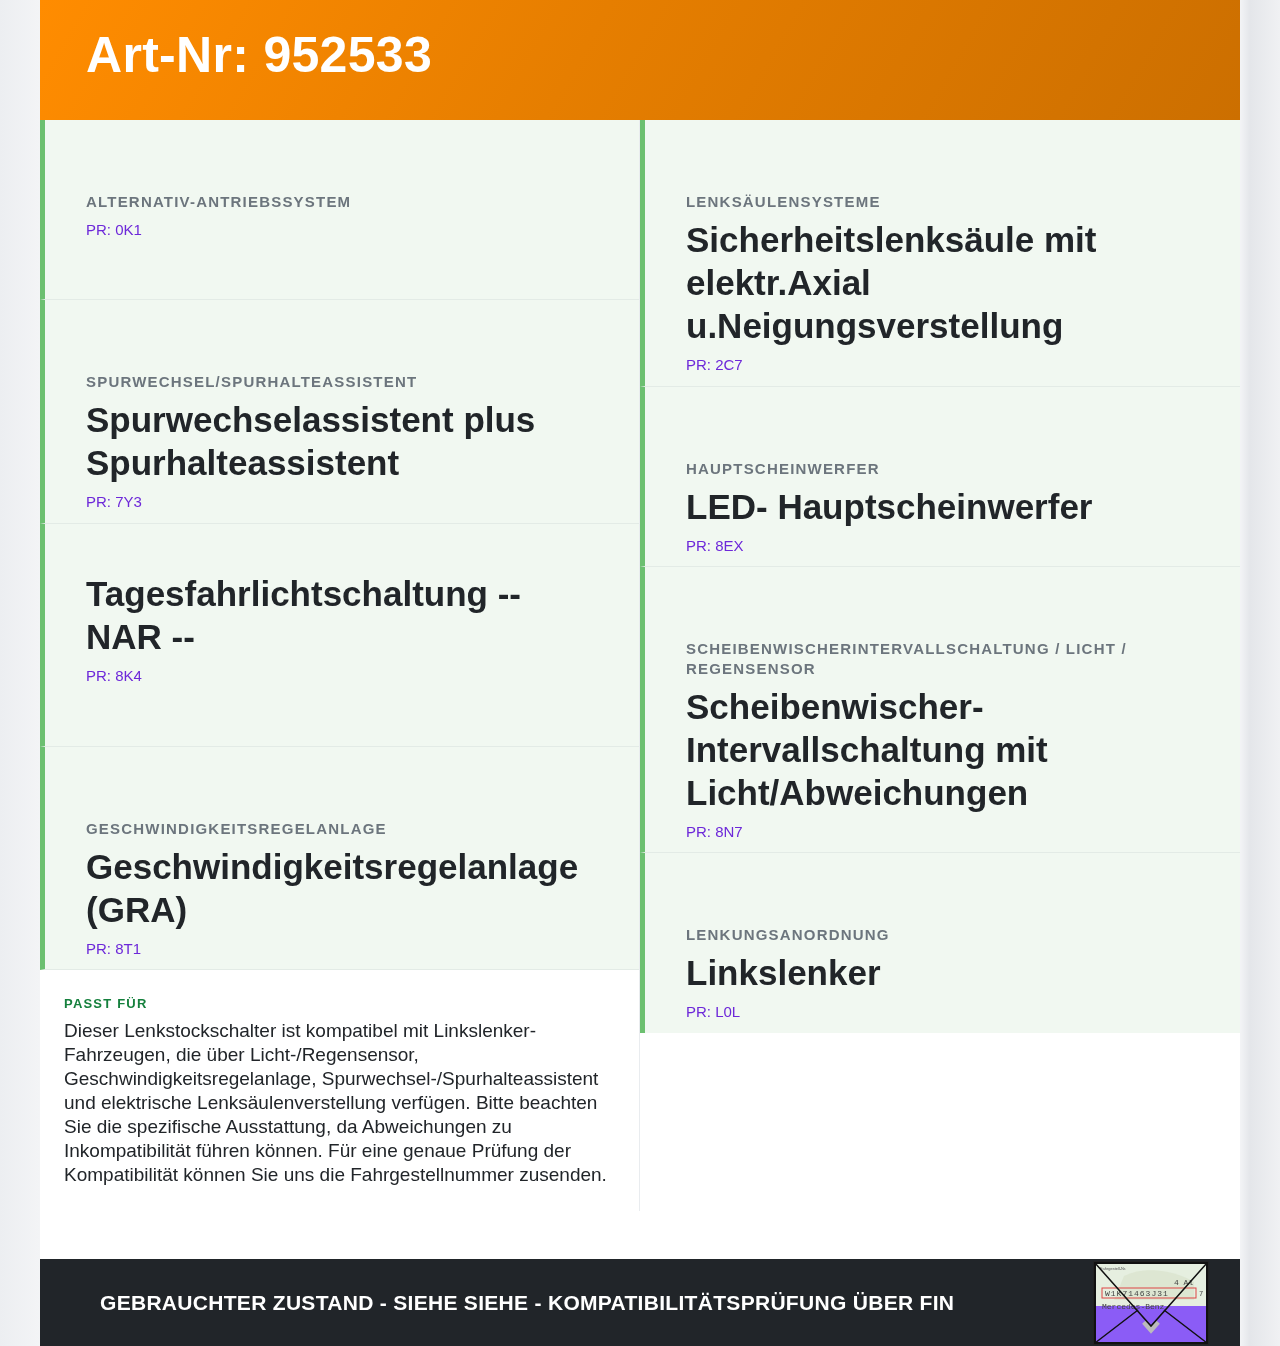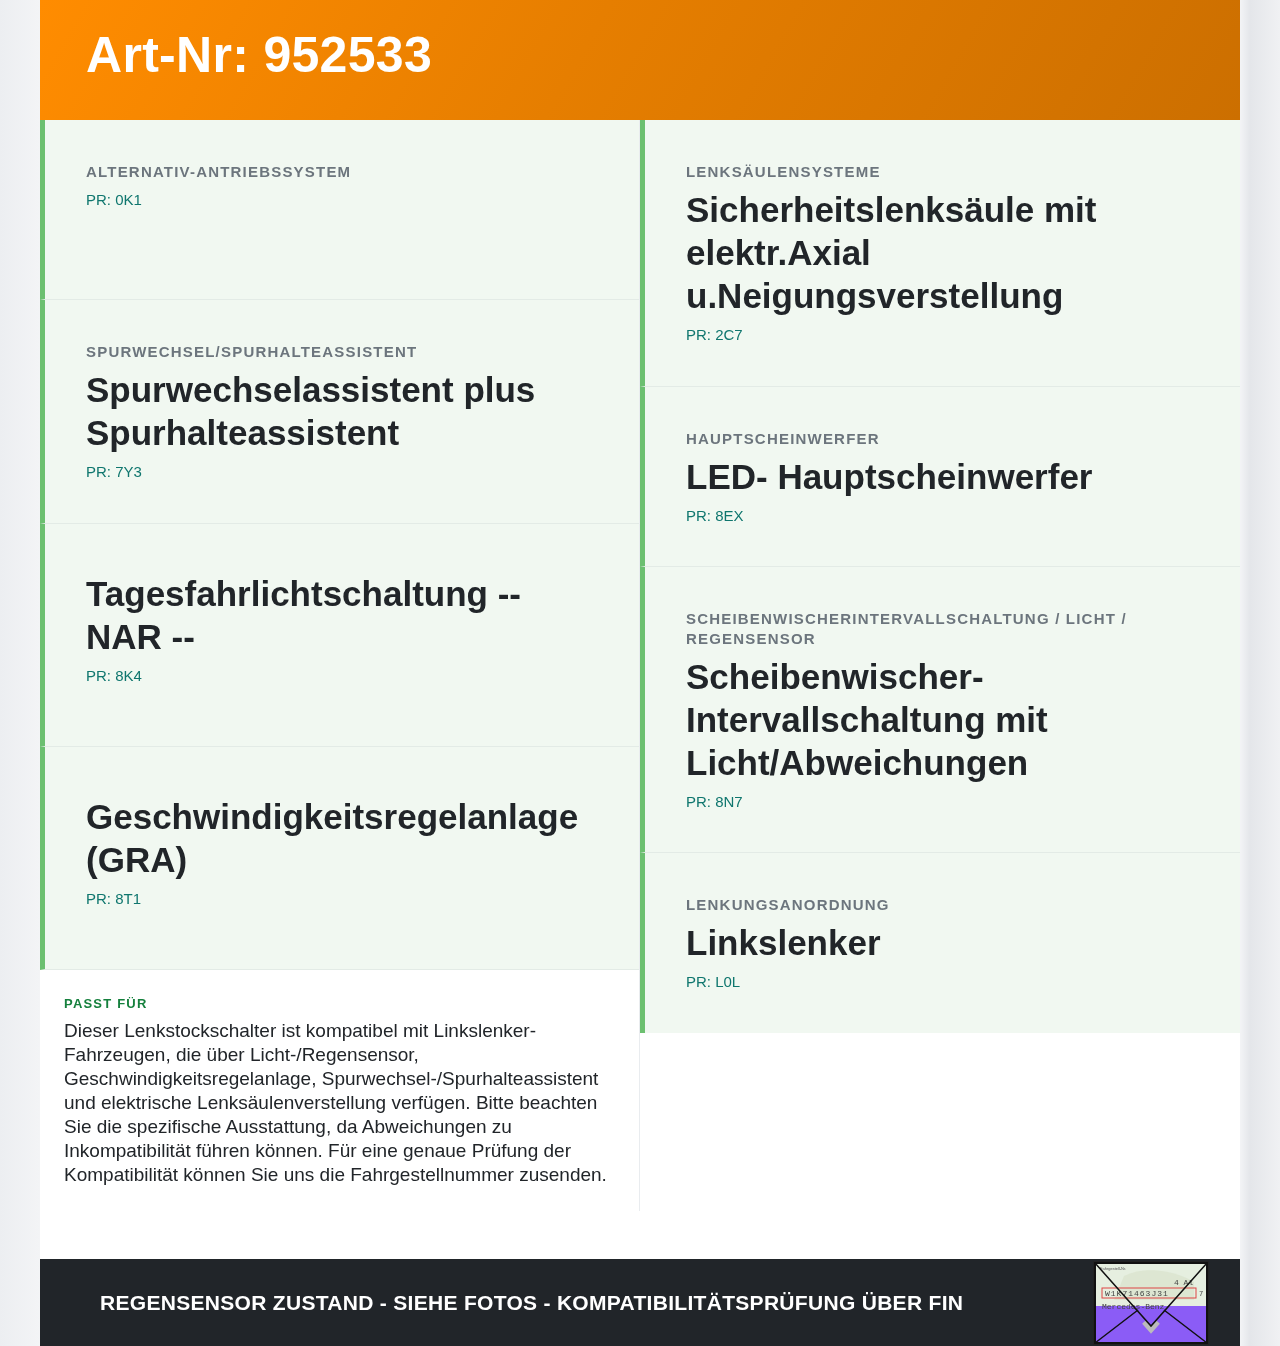--- a/index.html
+++ b/index.html
@@ -27,28 +27,28 @@
     .col { width: 600px; display: flex; flex-direction: column; }
     .col-left { border-right: 1px solid #e9ecef; }
     .feature {
       background: #f1f8f1;
       border-left: 5px solid #6cc070;
       border-bottom: 1px solid #e3ebe6;
       padding: 42px 40px 40px 41px;
     }
     .feature .cat {
       font-size: 15px; font-weight: 700; color: #6c757d;
-      letter-spacing: 1.2px; text-transform: uppercase; line-height: 20px;
+      letter-spacing: 1.2px; text-transform: uppercase; line-height: 20px; margin-top: 30px;
     }
     .feature .title {
       font-size: 35px; font-weight: 700; color: #212529;
       line-height: 43px; margin-top: 6px; word-break: break-word;
     }
     .feature .pr {
-      font-size: 15px; color: #0f766e; margin-top: 8px; line-height: 20px;
+      font-size: 15px; color: #6d28d9; margin-top: 8px; line-height: 20px;
     }
     .compat {
       padding: 26px 24px 24px 24px; background: #ffffff;
     }
     .compat .label {
       font-size: 13px; font-weight: 700; color: #15803d; letter-spacing: 1.2px;
       text-transform: uppercase;
     }
     .compat .text {
       font-size: 19px; line-height: 24px; color: #212529; margin-top: 8px;
@@ -83,20 +83,21 @@
       <div class="feature" style="height:224px">
         <div class="cat">SPURWECHSEL/SPURHALTEASSISTENT</div>
         <div class="title">Spurwechselassistent plus Spurhalteassistent</div>
         <div class="pr">PR: 7Y3</div>
       </div>
       <div class="feature" style="height:223px">
         <div class="title">Tagesfahrlichtschaltung -- NAR --</div>
         <div class="pr">PR: 8K4</div>
       </div>
       <div class="feature" style="height:223px">
+        <div class="cat">GESCHWINDIGKEITSREGELANLAGE</div>
         <div class="title">Geschwindigkeitsregelanlage (GRA)</div>
         <div class="pr">PR: 8T1</div>
       </div>
       <div class="compat">
         <div class="label">PASST FÜR</div>
         <div class="text">Dieser Lenkstockschalter ist kompatibel mit Linkslenker-Fahrzeugen, die über Licht-/Regensensor, Geschwindigkeitsregelanlage, Spurwechsel-/Spurhalteassistent und elektrische Lenksäulenverstellung verfügen. Bitte beachten Sie die spezifische Ausstattung, da Abweichungen zu Inkompatibilität führen können. Für eine genaue Prüfung der Kompatibilität können Sie uns die Fahrgestellnummer zusenden.</div>
       </div>
     </div>
 
     <div class="col col-right">
@@ -117,21 +118,21 @@
       </div>
       <div class="feature" style="height:180px; border-bottom:none">
         <div class="cat">LENKUNGSANORDNUNG</div>
         <div class="title">Linkslenker</div>
         <div class="pr">PR: L0L</div>
       </div>
     </div>
   </div>
 
   <div class="footer">
-    <div class="note">REGENSENSOR ZUSTAND - SIEHE FOTOS - KOMPATIBILITÄTSPRÜFUNG ÜBER FIN</div>
+    <div class="note">GEBRAUCHTER ZUSTAND - SIEHE SIEHE - KOMPATIBILITÄTSPRÜFUNG ÜBER FIN</div>
     <div class="thumb">
       <svg width="114" height="82" viewBox="0 0 114 82" xmlns="http://www.w3.org/2000/svg">
         <rect x="0" y="0" width="114" height="44" fill="#e6efe0"></rect>
         <path d="M30 14 C50 4, 80 8, 100 20 L100 38 L20 38 Z" fill="#d9e3cc" opacity="0.7"></path>
         <text x="6" y="8" font-size="4" fill="#555" font-family="Liberation Sans, sans-serif">Fahrgestell-Nr.</text>
         <text x="80" y="23" font-size="8" fill="#444" font-family="Liberation Mono, monospace">4 Al</text>
         <rect x="8" y="26" width="94" height="10" fill="none" stroke="#d44" stroke-width="1"></rect>
         <text x="11" y="34" font-size="8" fill="#444" font-family="Liberation Mono, monospace" letter-spacing="1">W1K71463J31</text>
         <text x="105" y="34" font-size="7" fill="#444" font-family="Liberation Mono, monospace">7</text>
         <text x="8" y="47" font-size="8" fill="#444" font-family="Liberation Mono, monospace">Mercedes-Benz</text>

